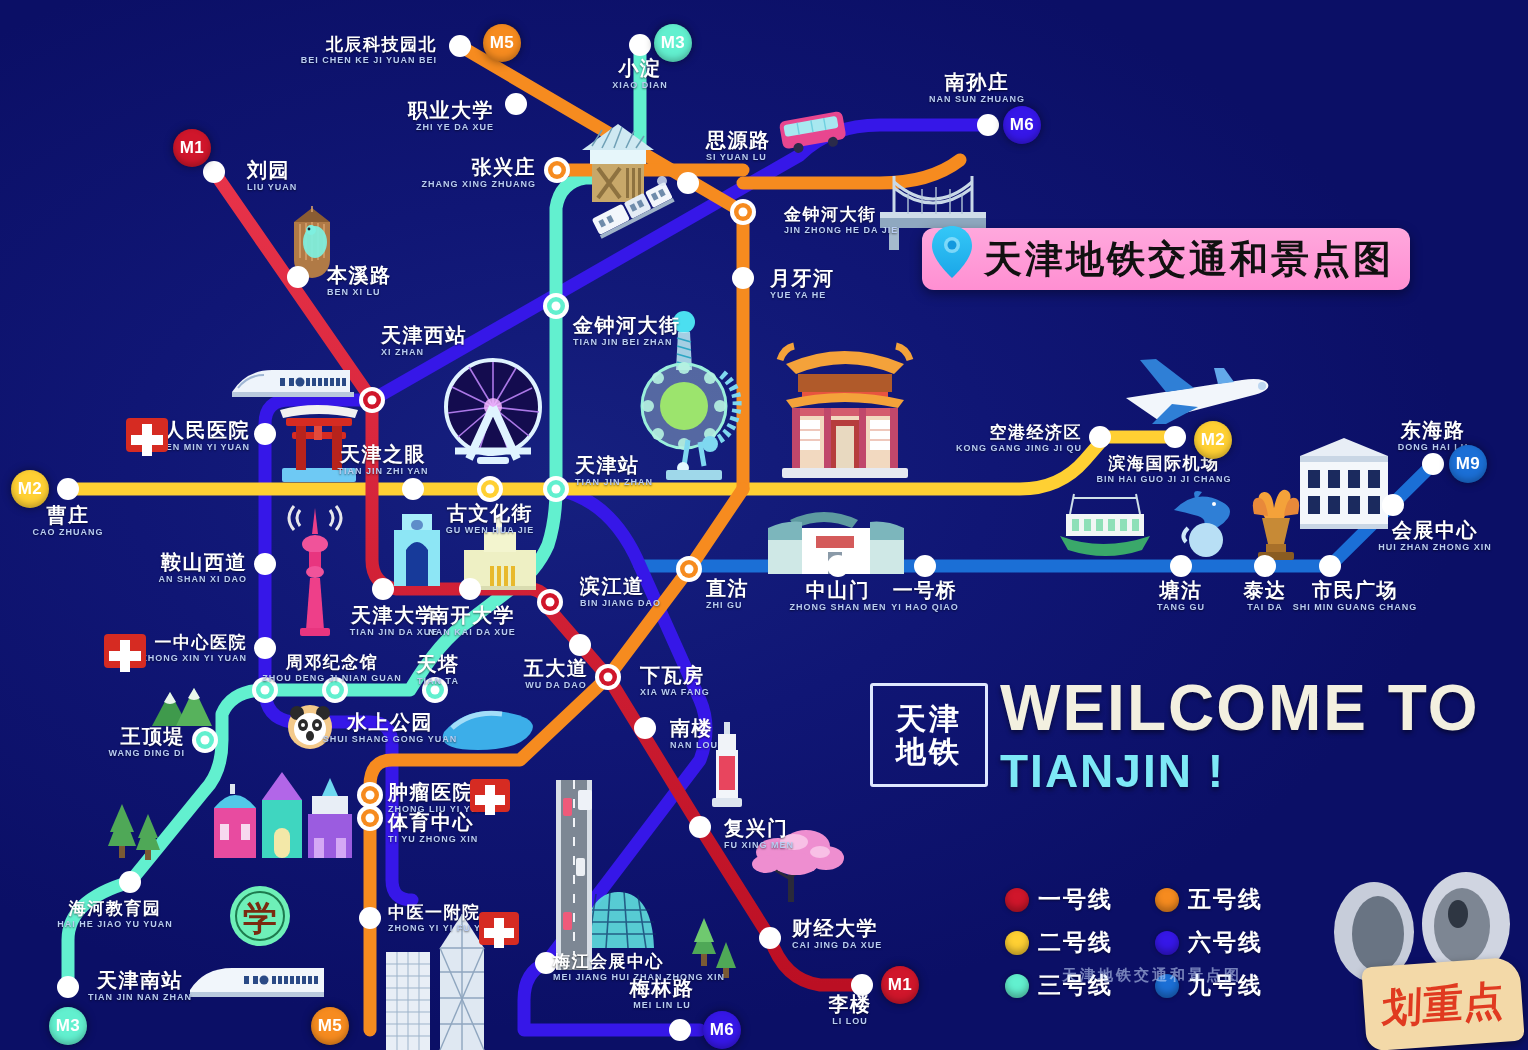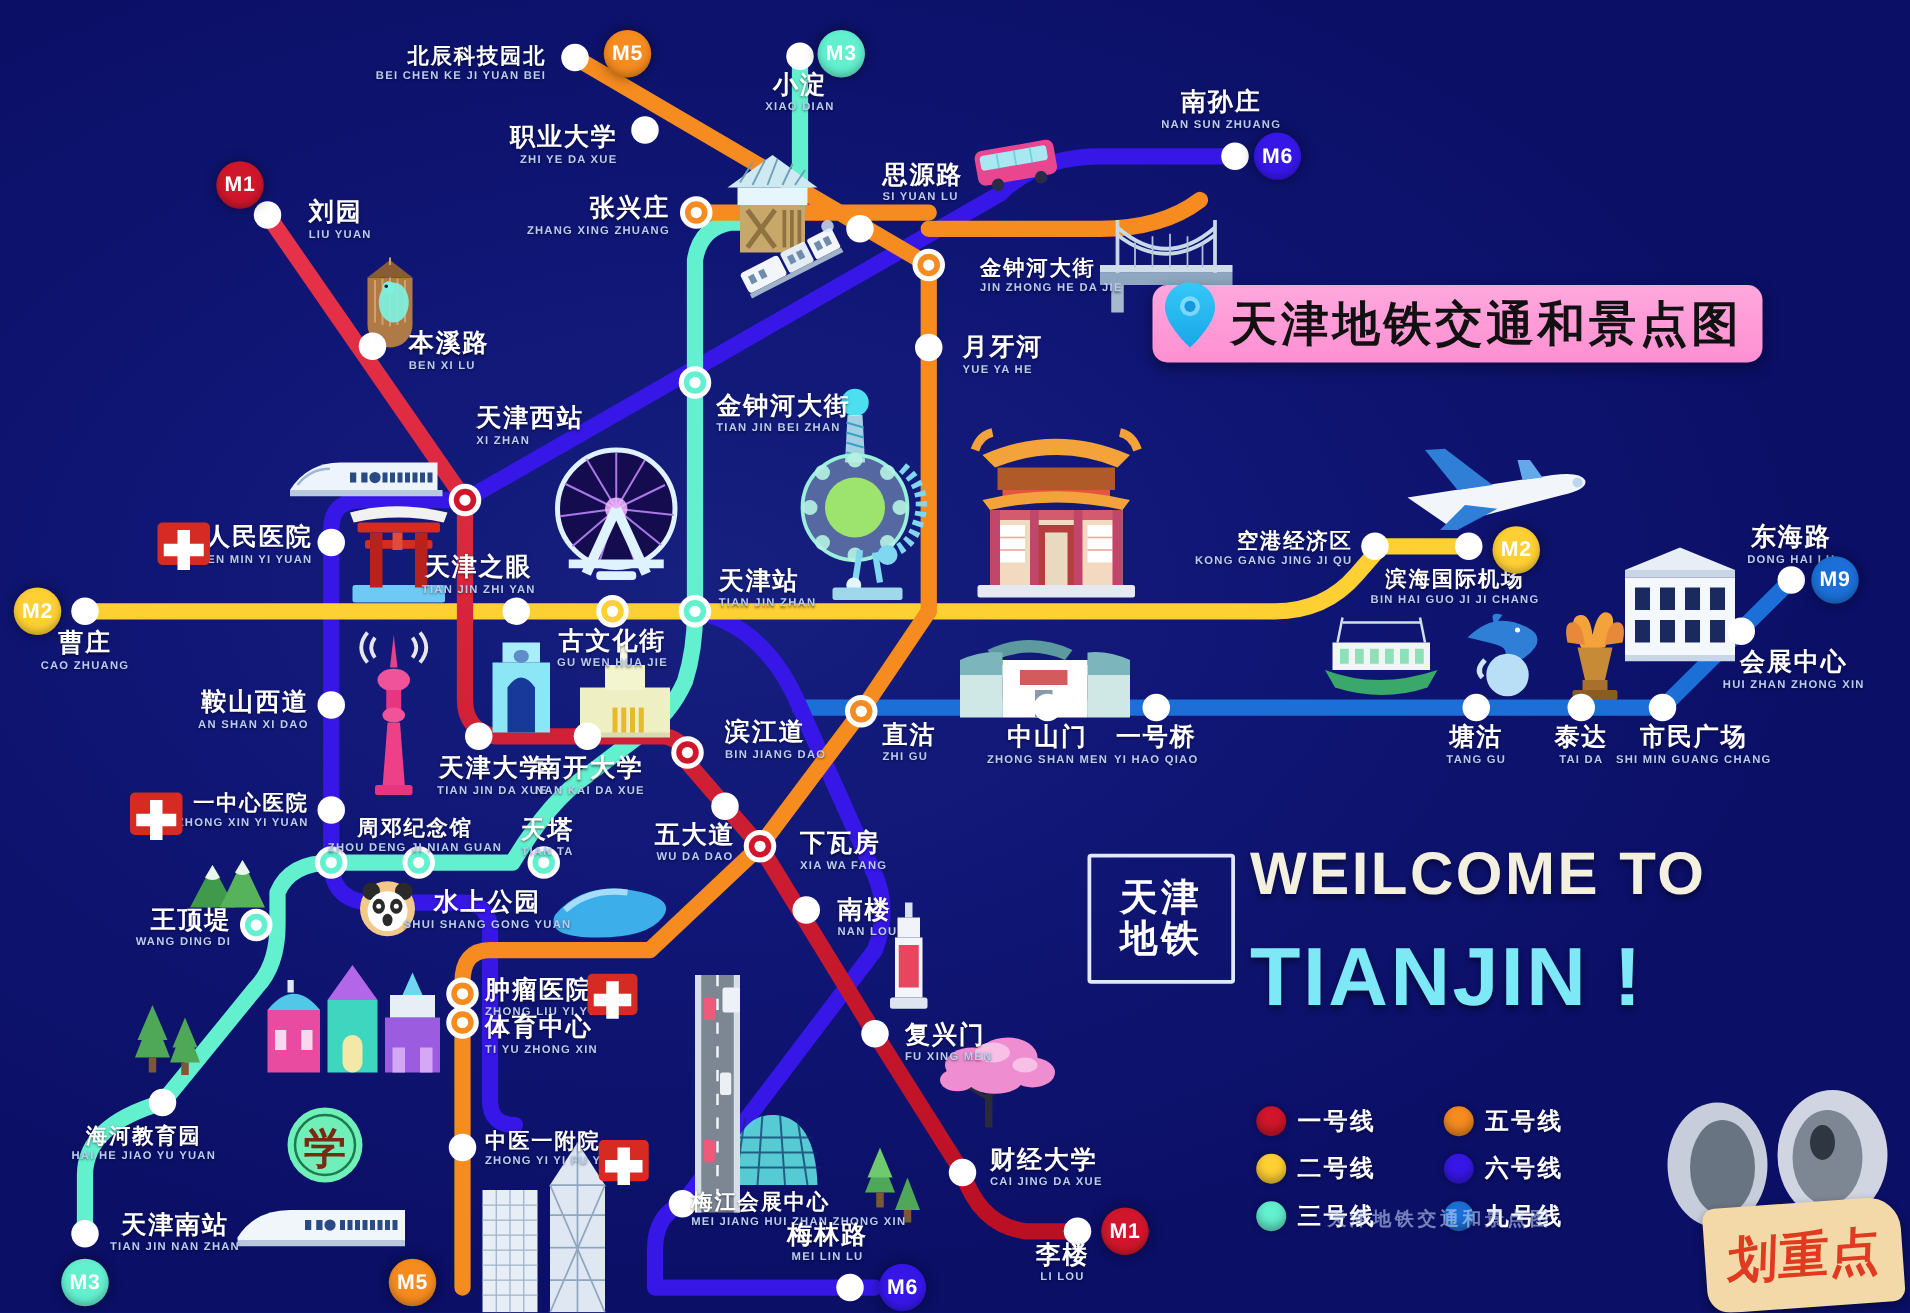--- a/index.html
+++ b/index.html
@@ -43,35 +43,35 @@
   #title-banner .t{font-size:38px;font-weight:bold;color:#111;letter-spacing:3px;
     font-family:"DejaVu Sans",sans-serif;line-height:1;}
   #pin{position:absolute;left:930px;top:224px;width:44px;height:56px;}
 
   
   #logo-box{position:absolute;left:870px;top:683px;width:112px;height:98px;
     border:3px solid #dfe8ff;border-radius:3px;
     display:flex;flex-direction:column;align-items:center;justify-content:center;gap:2px;}
   #logo-box span{font-size:30px;font-weight:bold;color:#fff;letter-spacing:3px;
     font-family:"DejaVu Sans",sans-serif;line-height:1.05;}
-  #welcome1{position:absolute;left:1000px;top:676px;font-size:48px;font-weight:bold;
+  #welcome1{position:absolute;left:1000px;top:676px;font-size:64px;font-weight:bold;
     color:#f3f0e0;letter-spacing:2px;line-height:1;text-shadow:0 3px 5px rgba(0,0,0,.45);}
-  #welcome2{position:absolute;left:1000px;top:748px;font-size:66px;font-weight:bold;
+  #welcome2{position:absolute;left:1000px;top:748px;font-size:46px;font-weight:bold;
     color:#7de8f6;letter-spacing:2px;line-height:1;text-shadow:0 3px 5px rgba(0,0,0,.45);}
   #sub-title{position:absolute;left:1006px;top:826px;font-size:30px;font-weight:bold;
     color:#ffffff;letter-spacing:5px;font-family:"DejaVu Sans",sans-serif;
     text-shadow:0 2px 4px rgba(0,0,0,.5);}
 
   
   #legend{position:absolute;left:1005px;top:884px;width:300px;
     display:grid;grid-template-columns:150px 150px;row-gap:12px;}
   .leg{display:flex;align-items:center;gap:9px;}
   .leg .dot{width:24px;height:24px;border-radius:50%;
     box-shadow:inset 0 -4px 7px rgba(0,0,0,.3),0 0 5px rgba(0,0,0,.35);}
-  .leg .nm{font-size:19px;font-weight:bold;color:#fff;letter-spacing:2px;
+  .leg .nm{font-size:23px;font-weight:bold;color:#fff;letter-spacing:2px;
     font-family:"DejaVu Sans",sans-serif;text-shadow:0 1px 2px rgba(0,0,0,.5);}
   #legend-note{position:absolute;left:1062px;top:966px;font-size:15px;
     color:#cfe0ff;letter-spacing:3px;opacity:.55;font-weight:bold;
     filter:blur(.6px);}
 
   
   #watermark{position:absolute;left:1316px;top:866px;width:212px;height:184px;}
   #wm-badge{position:absolute;left:1364px;top:962px;width:158px;height:84px;
     background:#f3d9a8;border-radius:10px 26px 10px 18px;
     transform:rotate(-4deg);box-shadow:0 3px 8px rgba(0,0,0,.4);

